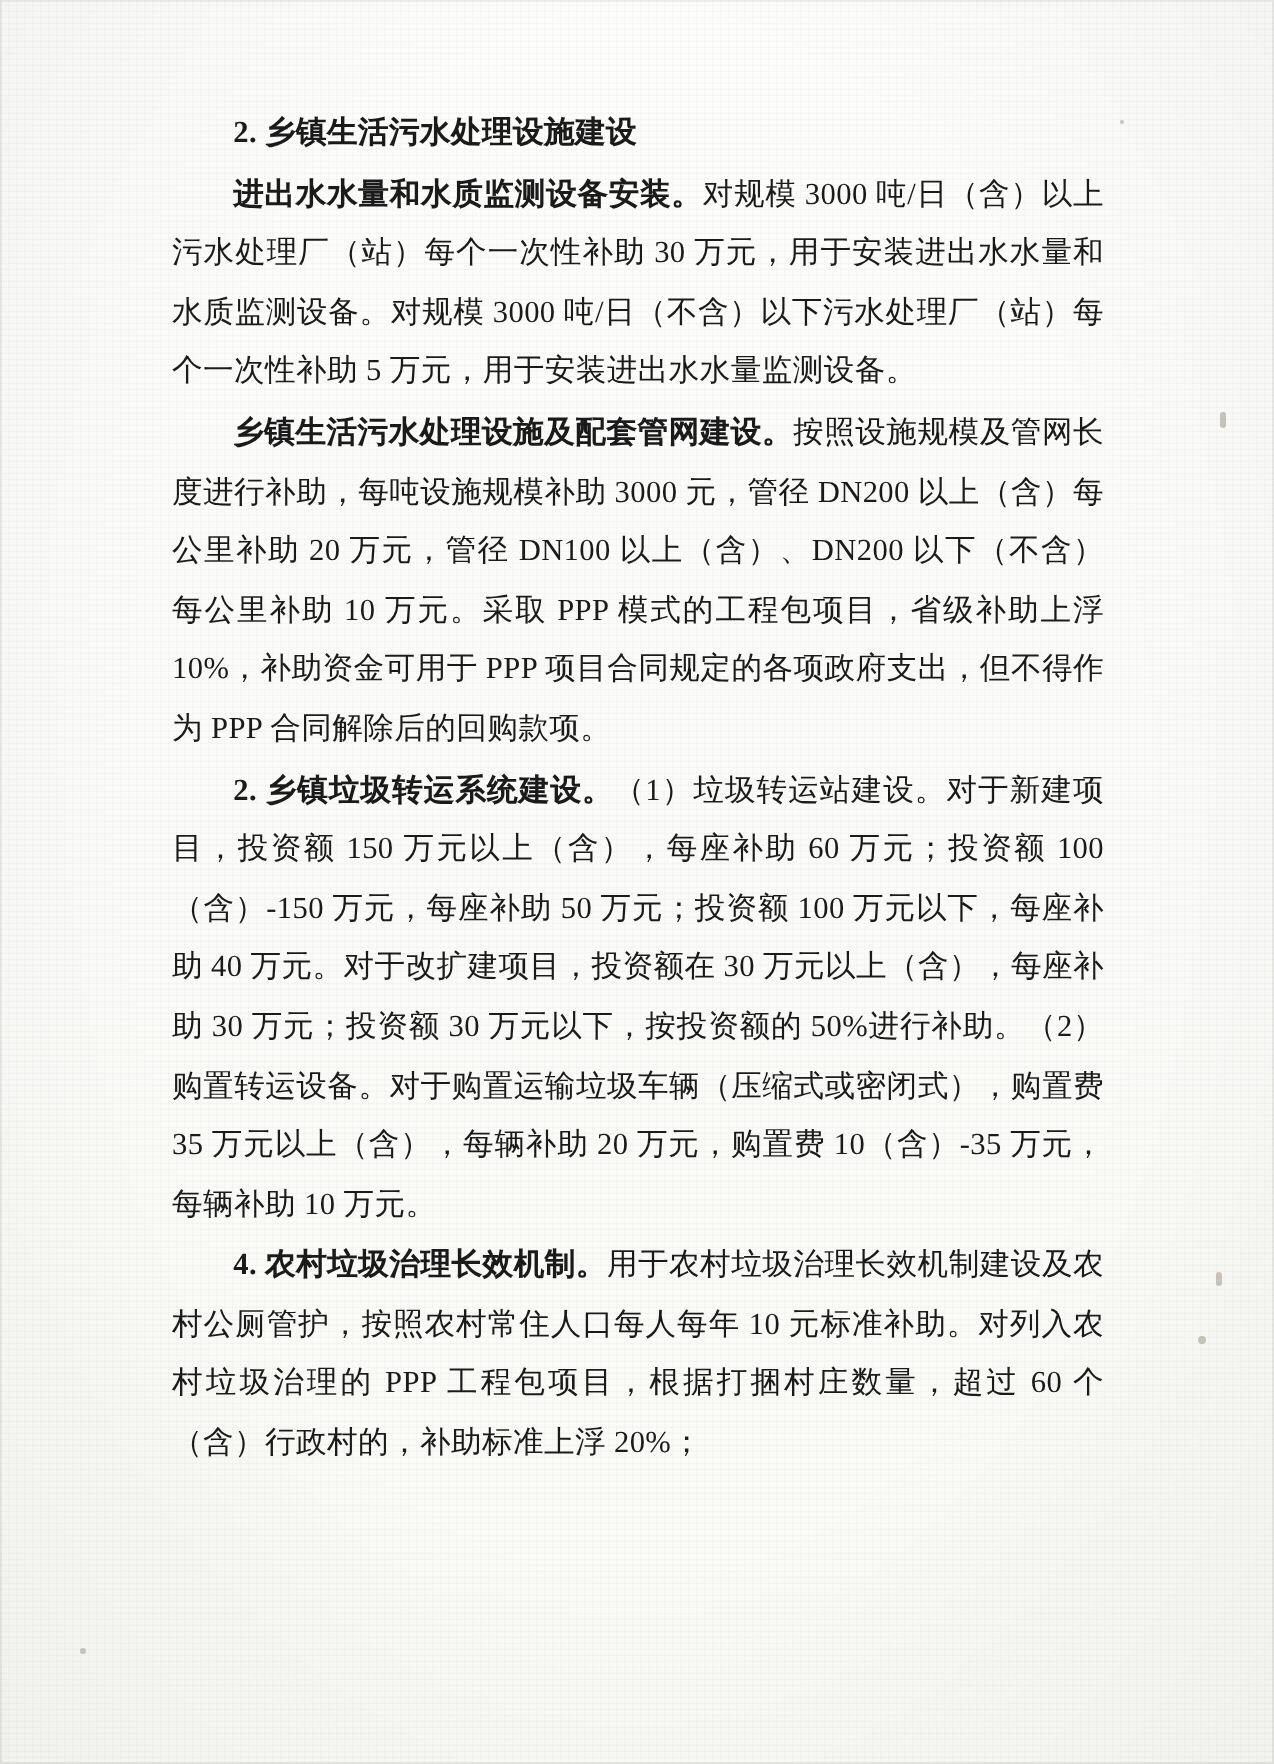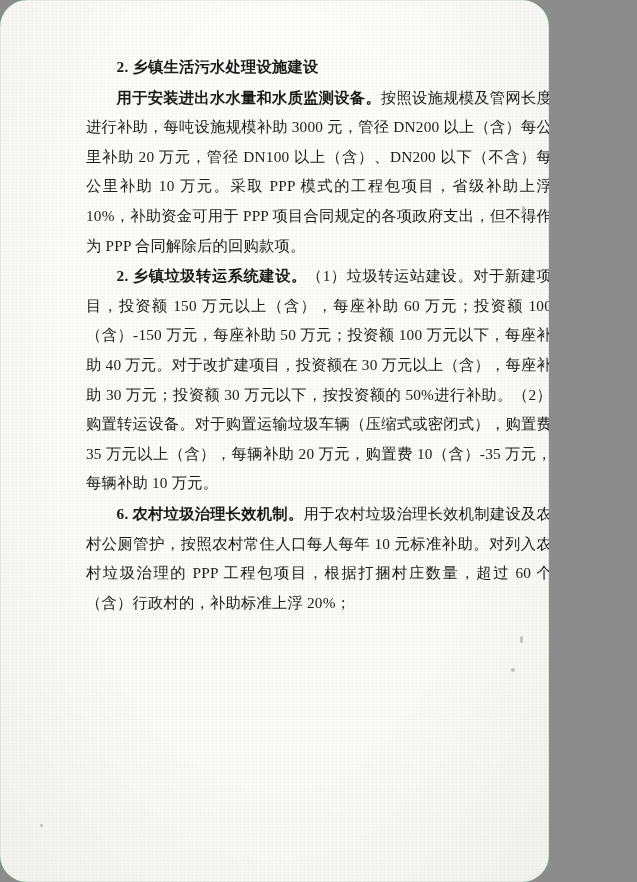--- a/index.html
+++ b/index.html
@@ -5,25 +5,24 @@
   html, body {
     margin: 0;
     padding: 0;
     background: #8c8c8c;
   }
   body {
     font-family: "Liberation Serif", serif;
   }
   .page {
     position: relative;
-    width: 549px;
+    width: 637px;
     height: 882px;
     background: #22c55e;
     overflow: hidden;
-    border-radius: 27px;
   }
   
   .paper-tint {
     position: absolute;
     inset: 0;
     background:
       radial-gradient(ellipse at 50% 45%, rgba(255,255,255,0) 55%, rgba(0,0,0,0.035) 100%),
       linear-gradient(180deg, #fdfdfb 0%, #fbfbf9 40%, #fafaf7 100%);
     pointer-events: none;
   }
@@ -80,26 +79,27 @@
 </head>
 <body>
 
 <div class="page">
   <div class="paper-tint"></div>
 
   <div class="content">
 
     <p class="para indent bold">2. 乡镇生活污水处理设施建设</p>
 
+    <p class="para indent"><span class="bold">进出水水量和水质监测设备安装。</span><span>对规模 3000 吨/日（含）以上污水处理厂（站）每个一次性补助 30 万元，用于安装进出水水量和水质监测设备。对规模 3000 吨/日（不含）以下污水处理厂（站）每个一次性补助 5 万元，用于安装进出水水量监测设备。</span></p>
 
-    <p class="para indent"><span class="bold">用于安装进出水水量和水质监测设备。</span><span>按照设施规模及管网长度进行补助，每吨设施规模补助 3000 元，管径 DN200 以上（含）每公里补助 20 万元，管径 DN100 以上（含）、DN200 以下（不含）每公里补助 10 万元。采取 PPP 模式的工程包项目，省级补助上浮 10%，补助资金可用于 PPP 项目合同规定的各项政府支出，但不得作为 PPP 合同解除后的回购款项。</span></p>
+    <p class="para indent"><span class="bold">乡镇生活污水处理设施及配套管网建设。</span><span>按照设施规模及管网长度进行补助，每吨设施规模补助 3000 元，管径 DN200 以上（含）每公里补助 20 万元，管径 DN100 以上（含）、DN200 以下（不含）每公里补助 10 万元。采取 PPP 模式的工程包项目，省级补助上浮 10%，补助资金可用于 PPP 项目合同规定的各项政府支出，但不得作为 PPP 合同解除后的回购款项。</span></p>
 
     <p class="para indent"><span class="bold">2. 乡镇垃圾转运系统建设。</span><span>（1）垃圾转运站建设。对于新建项目，投资额 150 万元以上（含），每座补助 60 万元；投资额 100（含）-150 万元，每座补助 50 万元；投资额 100 万元以下，每座补助 40 万元。对于改扩建项目，投资额在 30 万元以上（含），每座补助 30 万元；投资额 30 万元以下，按投资额的 50%进行补助。（2）购置转运设备。对于购置运输垃圾车辆（压缩式或密闭式），购置费 35 万元以上（含），每辆补助 20 万元，购置费 10（含）-35 万元，每辆补助 10 万元。</span></p>
 
-    <p class="para indent"><span class="bold">6. 农村垃圾治理长效机制。</span><span>用于农村垃圾治理长效机制建设及农村公厕管护，按照农村常住人口每人每年 10 元标准补助。对列入农村垃圾治理的 PPP 工程包项目，根据打捆村庄数量，超过 60 个（含）行政村的，补助标准上浮 20%；</span></p>
+    <p class="para indent"><span class="bold">4. 农村垃圾治理长效机制。</span><span>用于农村垃圾治理长效机制建设及农村公厕管护，按照农村常住人口每人每年 10 元标准补助。对列入农村垃圾治理的 PPP 工程包项目，根据打捆村庄数量，超过 60 个（含）行政村的，补助标准上浮 20%；</span></p>
 
   </div>
 
   <span class="speck s1"></span>
   <span class="speck s2"></span>
   <span class="speck s3"></span>
   <span class="speck s4"></span>
   <span class="speck s5"></span>
 
   <div class="noise"></div>

